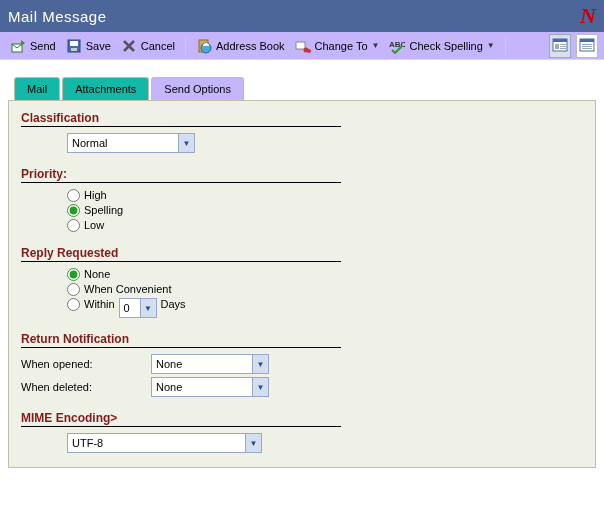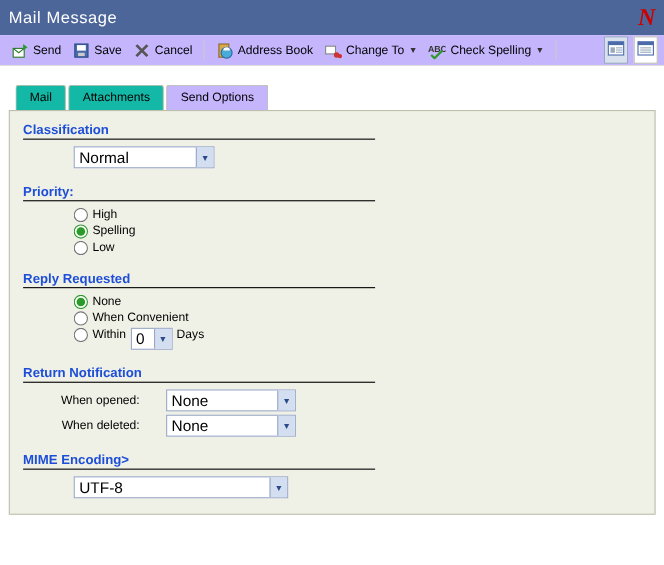--- a/index.html
+++ b/index.html
@@ -13,30 +13,30 @@
 .tsep { width: 1px; height: 18px; background: #ccc; margin: 0 4px; }
 .drop-arrow { font-size: 8px; color: #333; }
 .spacer { flex: 1; }
 .tbtn-box { border: 1px solid #9aa8c7; padding: 2px; background: #d9e0ee; }
 .tbtn-box.plain { background: #fff; border: 1px solid #bbb; }
 .tabstrip { display: flex; align-items: flex-end; height: 26px; padding-left: 6px; position: relative; top: 0; margin-top: 14px; margin-left: 8px; }
 .tab { padding: 5px 12px; font-size: 11px; border: 1px solid #bfbfae; border-bottom: none; background: #14b8a6; margin-right: 2px; border-radius: 3px 3px 0 0; cursor: default; }
 .tab.active { background: #c4b5fd; position: relative; z-index: 2; }
 .panel { background: #eff0e6; border: 1px solid #bfbfae; margin: 0 8px 8px 8px; padding: 10px 12px 14px 12px; }
 .section { margin-bottom: 14px; }
-.section-title { font-weight: bold; font-size: 12px; color: #1d4ed8; }
+.section-title { font-weight: bold; font-size: 12px; color: #7f1d1d; }
 .hr { border: none; border-top: 1px solid #000; margin: 1px 0 6px 0; width: 320px; }
 .indent { margin-left: 46px; }
 .select-wrap { display: inline-flex; align-items: stretch; border: 1px solid #9aa8c7; background: #fff; height: 20px; }
-.select-wrap .sval { padding: 2px 4px; font-size: 14px; display: flex; align-items: center; }
+.select-wrap .sval { padding: 2px 4px; font-size: 11px; display: flex; align-items: center; }
 .select-wrap .sbtn { width: 16px; background: #d3def0; border-left: 1px solid #9aa8c7; display: flex; align-items: center; justify-content: center; font-size: 8px; color: #2a4a8a; }
 .radio-row { display: flex; align-items: flex-start; gap: 4px; margin: 2px 0 2px 0; font-size: 11px; }
 .radio-row input[type=radio] { accent-color: #2a9a2a; width:13px; height:13px; }
 .form-row { display: flex; align-items: center; margin: 3px 0; }
-.form-row .lbl { width: 130px; text-align: right; padding-right: 24px; font-size: 11px; }
+.form-row .lbl { width: 130px; padding-right: 24px; font-size: 11px; }
 </style>
 </head>
 <body>
 
 <div class="titlebar">
   <span class="titlebar-text">Mail Message</span>
   <span class="logo-n">N</span>
 </div>
 
 <div class="toolbar">

